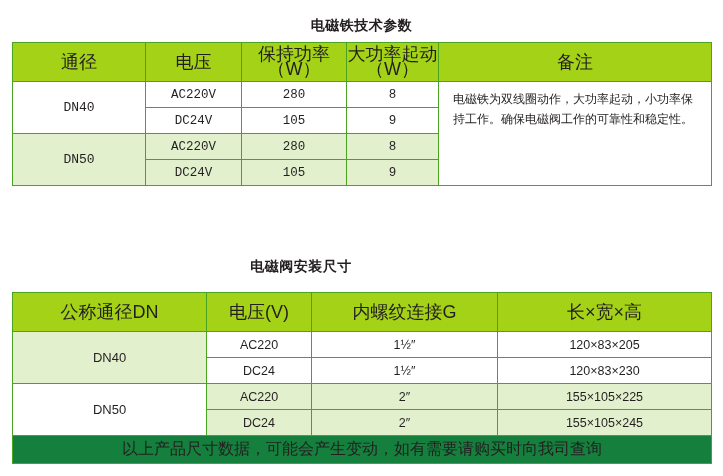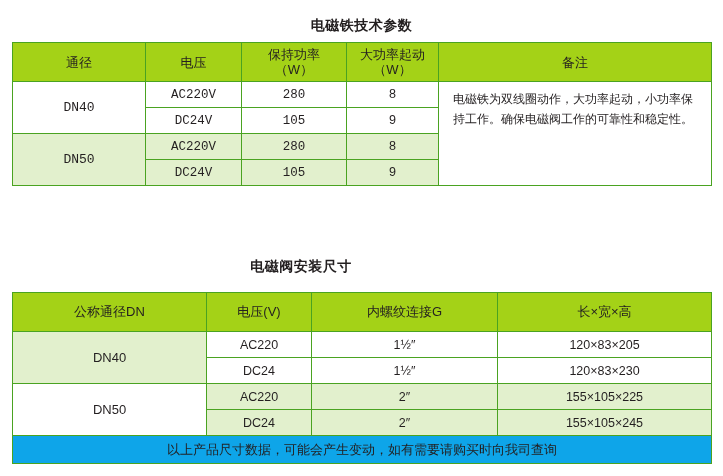--- a/index.html
+++ b/index.html
@@ -39,21 +39,21 @@
     border: 1px solid #4aa321;
     padding: 0;
     text-align: center;
     vertical-align: middle;
     font-weight: normal;
     color: #231f20;
   }
   .hdr {
     background: #a4d217;
     height: 38px;
-    font-size: 13px;
+    font-size: 18px;
   }
   .hdr .l1 { line-height: 15px; }
   .lightgreen { background: #e2f0cd; }
   .white { background: #ffffff; }
 
   
   #table1 { top: 42px; left: 12px; width: 699px; }
   #table1 td { height: 25px; font-family: Liberation Mono, monospace; }
   #table1 td.dn { height: 50px; font-size: 13px; }
   #table1 td.note {
@@ -64,22 +64,22 @@
     vertical-align: top;
   }
   #table1 td.notecell-pad { padding: 8px 10px 0 14px; }
 
   
   #table2 { top: 292px; left: 12px; width: 699px; }
   #table2 td { height: 25px; }
   #table2 td.dn { height: 50px; font-size: 13px; }
   #table2 td.footer {
     height: 27px;
-    font-size: 13px;
-    background: #0ea5e9;
+    font-size: 16px;
+    background: #15803d;
   }
 </style>
 </head>
 <body>
 
 <div class="page">
 
   <div id="title1" class="title">电磁铁技术参数</div>
 
   <table id="table1" class="tbl">

